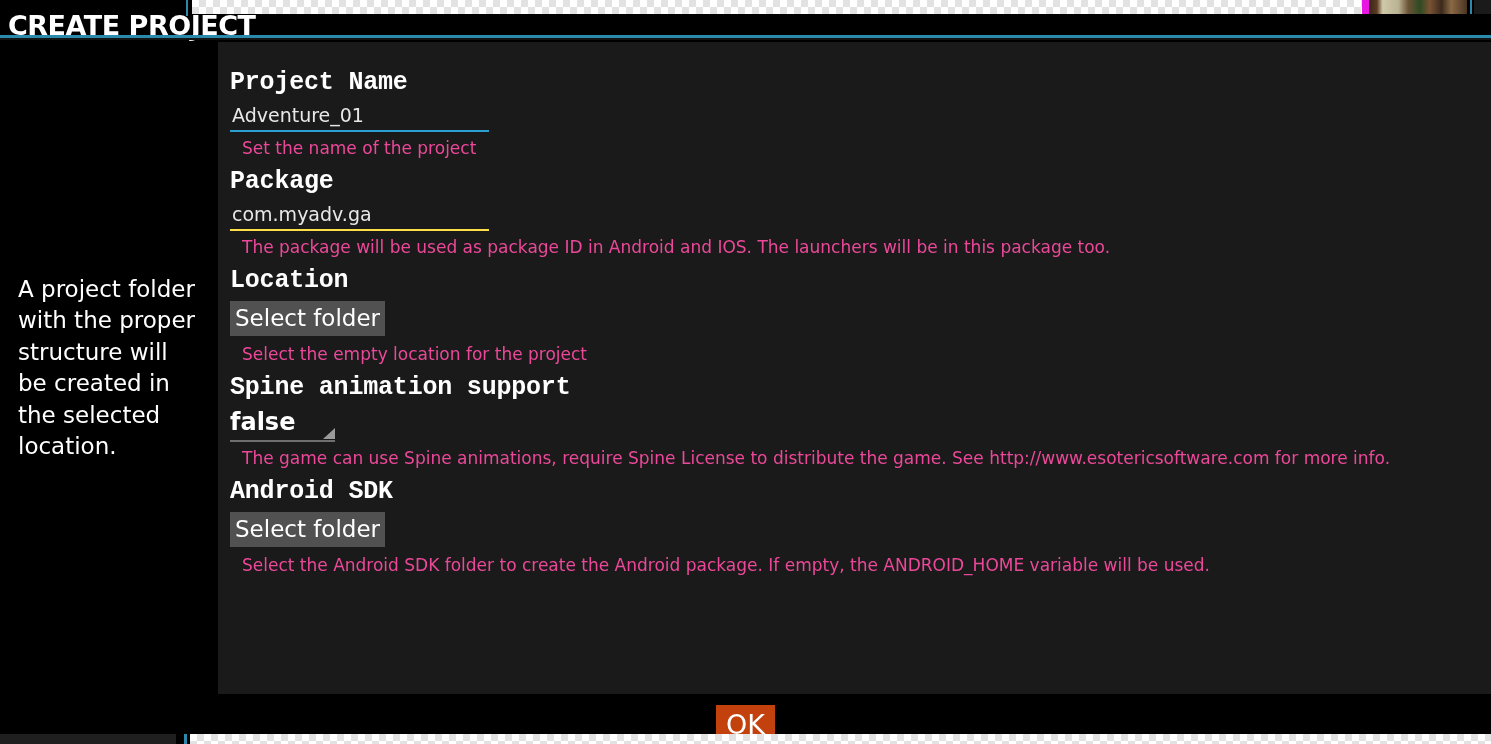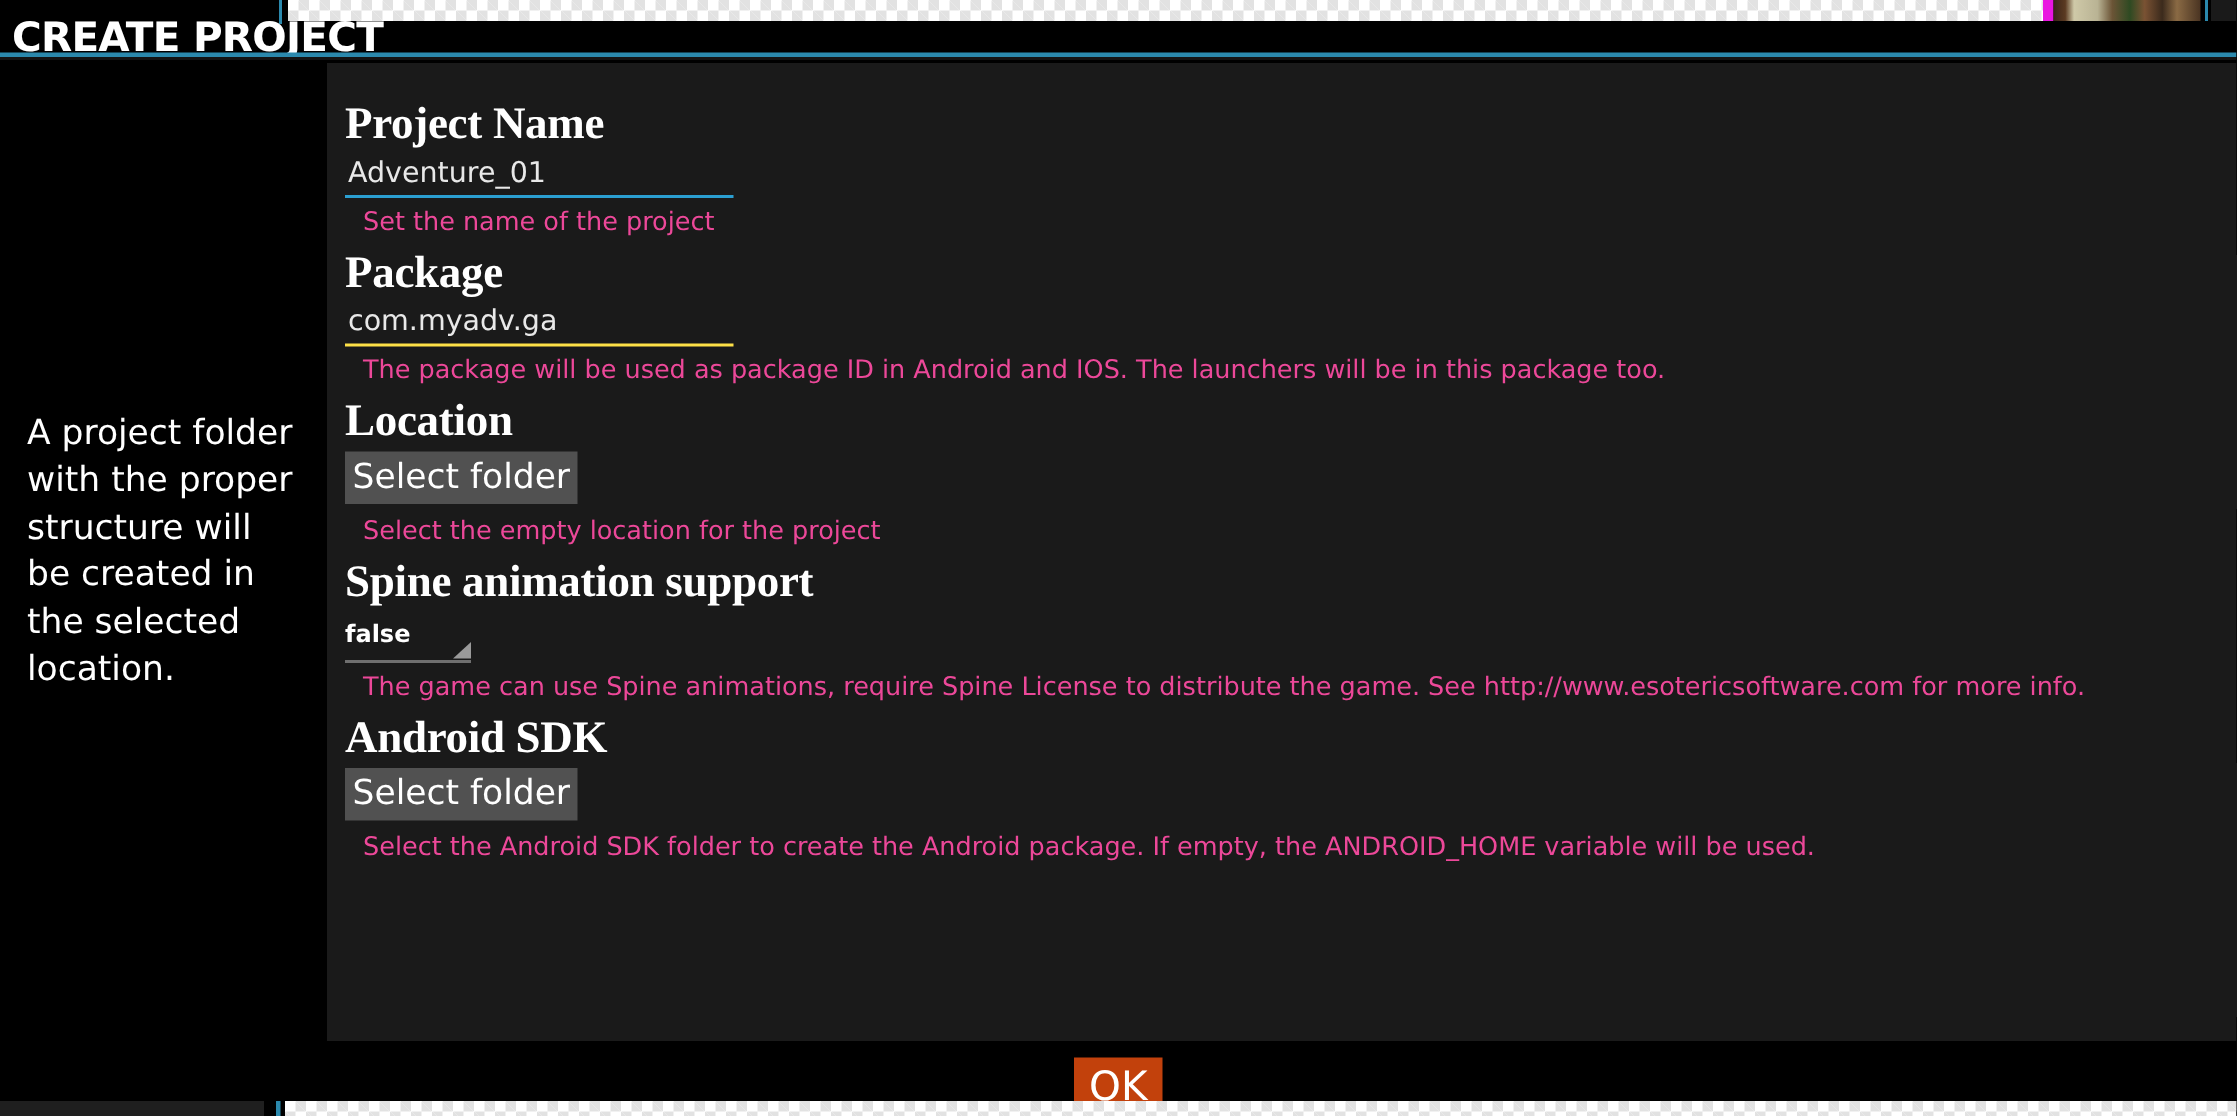--- a/index.html
+++ b/index.html
@@ -164,23 +164,23 @@
     height: 652px;
     background: #1a1a1a;
     box-sizing: border-box;
     padding: 24px 0 0 12px;
   }
 
   .field { margin: 0; }
 
   .field-label {
     color: #ffffff;
-    font-family: Liberation Serif, serif;
+    font-family: Liberation Mono, monospace;
     font-weight: bold;
-    font-size: 30px;
+    font-size: 25px;
     line-height: 33px;
     margin: 0 0 3px 0;
     letter-spacing: -0.2px;
   }
 
   .text-input {
     display: inline-block;
     font-family: "DejaVu Sans", sans-serif;
     font-size: 19px;
     color: #e8e8e8;
@@ -224,21 +224,21 @@
     position: relative;
     display: inline-block;
     padding: 0 40px 3px 0;
     border-bottom: 2px solid #6f6f6f;
     margin: 1px 0 0 0;
     cursor: pointer;
   }
   .dropdown-value {
     font-family: "DejaVu Sans", sans-serif;
     font-weight: bold;
-    font-size: 16px;
+    font-size: 24px;
     line-height: 29px;
     color: #ffffff;
   }
   .dropdown-arrow {
     position: absolute;
     right: 0;
     bottom: 1px;
     width: 0; height: 0;
     border-left: 12px solid transparent;
     border-bottom: 11px solid #9a9a9a;

